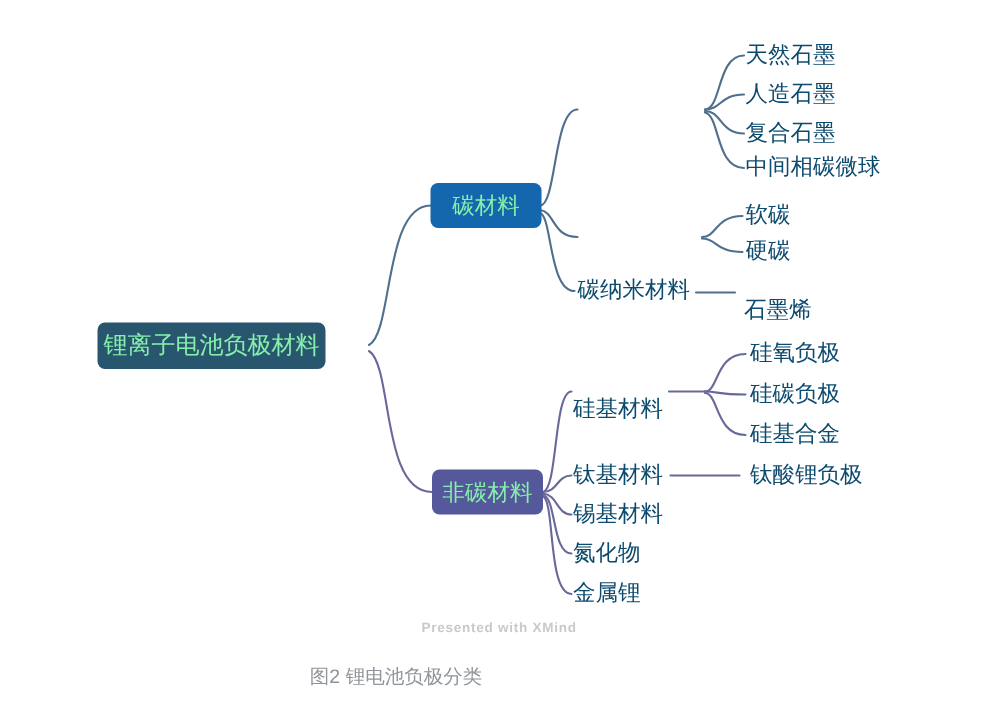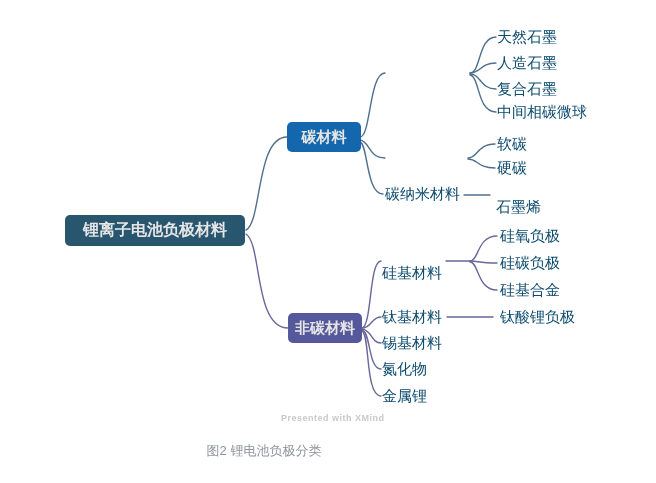--- a/index.html
+++ b/index.html
@@ -7,24 +7,24 @@
     position:relative;width:656px;height:483px;background:#ffffff;
     font-family:"Liberation Sans","DejaVu Sans",sans-serif;overflow:hidden;
   }
   .links{position:absolute;left:0;top:0;width:656px;height:483px;pointer-events:none;}
   .links path{fill:none;stroke-width:1.4px;stroke-linecap:round;}
   .link-c{stroke:#4f6f8e;}
   .link-n{stroke:#68689a;}
   .node{position:absolute;white-space:nowrap;}
   .topic-box{
     display:flex;align-items:center;justify-content:center;
-    color:#e5e5e5;font-weight:700;border-radius:5px;
+    color:#86efac;font-weight:400;border-radius:5px;
     box-sizing:border-box;padding:0 10px;cursor:default;
   }
-  .root-box{left:65px;top:215px;width:180px;height:31px;background:#29566f;font-size:16px;}
+  .root-box{left:65px;top:215px;width:152px;height:31px;background:#29566f;font-size:16px;}
   .carbon-box{left:287px;top:122px;width:74px;height:30px;background:#1467ac;font-size:15px;}
   .noncarbon-box{left:288px;top:313px;width:74px;height:30px;background:#55589a;font-size:15px;}
   .txt{
     font-size:15px;line-height:20px;color:#0c4a6e;font-weight:400;
   }
   .watermark{
     left:281px;top:413px;font-size:9px;letter-spacing:0.5px;
     color:#c9c9c9;font-weight:700;
   }
   .caption{

